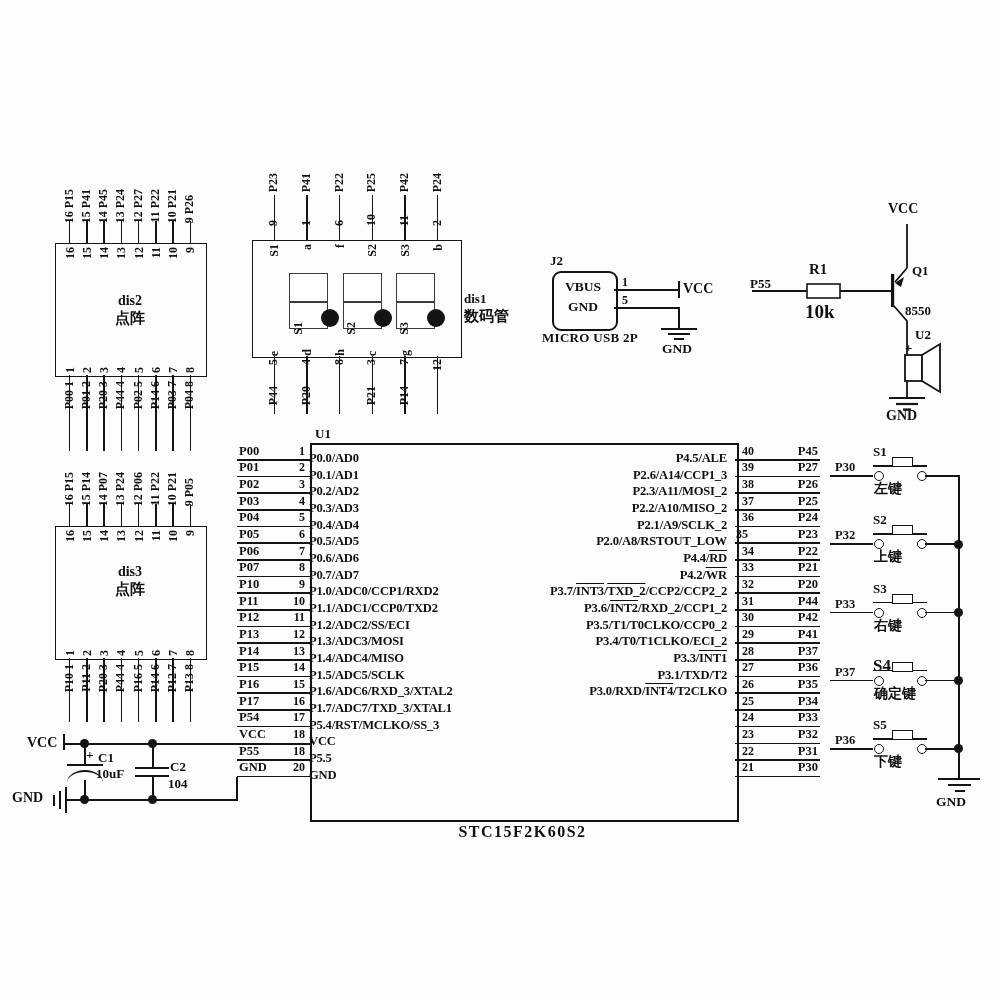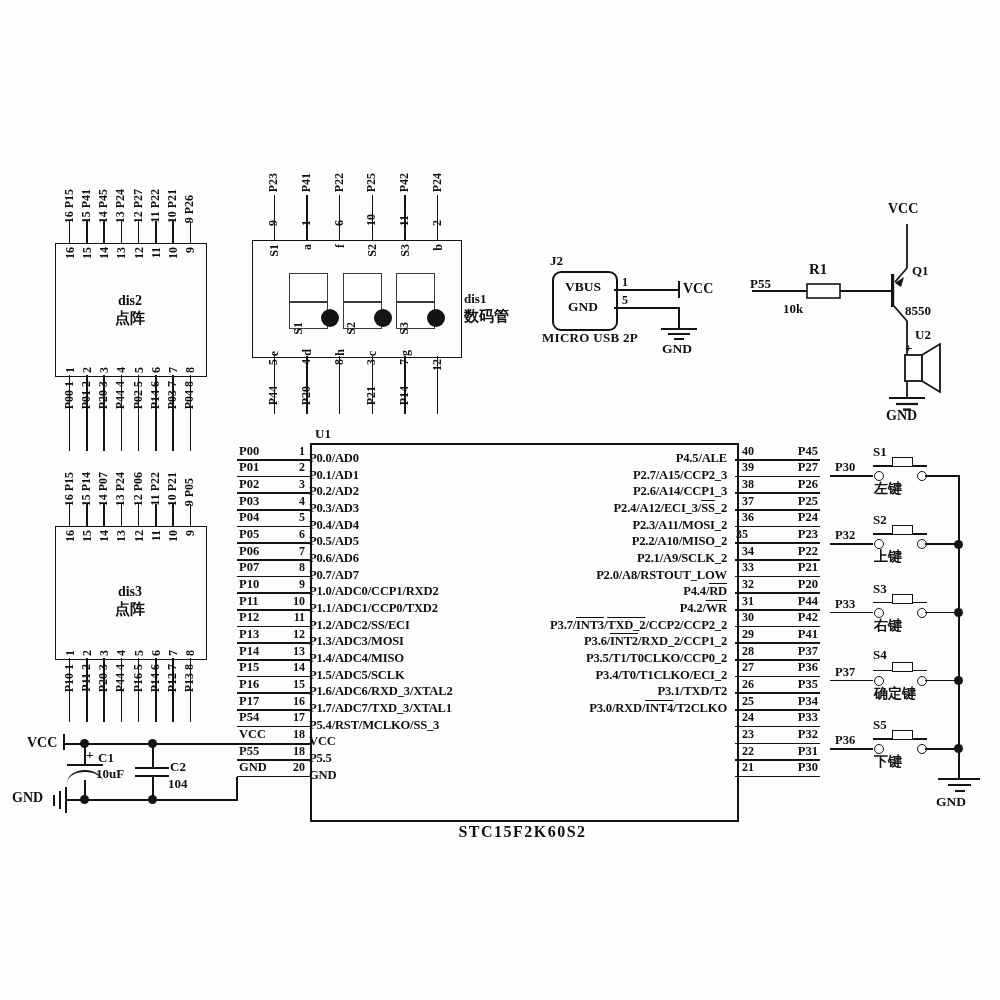--- a/index.html
+++ b/index.html
@@ -299,21 +299,21 @@
       </div>
 
       <div class="pcol">
         <div class="vtext" style="left:50%;bottom:0;margin-left:-7px">7</div>
       </div>
 
       <div class="pcol">
         <div class="vtext" style="left:50%;bottom:0;margin-left:-7px">8</div>
       </div>
     </div>
-  <div class="abs ctr" style="left:55px;top:584px;width:150px">
+  <div class="abs ctr" style="left:55px;top:564px;width:150px">
     <div class="b" style="font-size:14px">dis3</div>
     <div class="b" style="font-size:15px">点阵</div>
   </div>
   <div class="strip" style="left:61px;top:658px;width:138px;height:80px">
 
       <div class="pcol">
         <div class="w" style="left:calc(50% - .8px);top:0;width:1.6px;height:64px"></div>
         <div class="vtext" style="left:50%;top:6px;margin-left:-8px">P10 1</div>
       </div>
 
@@ -536,21 +536,21 @@
     <polygon points="174,157 192,146 192,194 174,183" fill="#fff" stroke="#141414" stroke-width="1.8"></polygon>
     <g stroke="#141414" stroke-width="2.2">
       <line x1="141" y1="200" x2="177" y2="200"></line>
       <line x1="148" y1="206" x2="170" y2="206"></line>
       <line x1="155" y1="211.5" x2="163" y2="211.5"></line>
     </g>
   </svg>
   <div class="lbl b" style="left:888px;top:202px;font-size:14px">VCC</div>
   <div class="lbl b" style="left:750px;top:277px;font-size:13px">P55</div>
   <div class="lbl b" style="left:809px;top:262px;font-size:15px">R1</div>
-  <div class="lbl b" style="left:783px;top:302px;font-size:13px">10k</div>
+  <div class="lbl b" style="left:805px;top:302px;font-size:19px">10k</div>
   <div class="lbl b" style="left:912px;top:264px;font-size:13px">Q1</div>
   <div class="lbl b" style="left:905px;top:304px;font-size:13px">8550</div>
   <div class="lbl b" style="left:915px;top:328px;font-size:13px">U2</div>
   <div class="lbl b" style="left:905px;top:341px;font-size:13px">+</div>
   <div class="lbl b" style="left:886px;top:409px;font-size:14px">GND</div>
 
   <div class="box" style="left:310px;top:443px;width:425px;height:375px;border-width:2px"></div>
   <div class="lbl b" style="left:315px;top:427px;font-size:13px">U1</div>
   <div class="lbl b ctr" style="left:380px;top:824px;width:285px;font-size:16px;letter-spacing:1.5px">STC15F2K60S2</div>
 
@@ -837,26 +837,24 @@
       <div class="prow">
         <div class="pw"></div>
         <div class="num" style="left:7px">21</div>
         <div class="net" style="right:2px">P30</div>
       </div>
     </div>
   <div class="abs" style="left:471px;top:450px;width:256px">
 
       <div class="irow r">P4.5/ALE</div>
 
-      <div class="irow r">P2.7/A15/CCP2_3</div>
 
       <div class="irow r">P2.6/A14/CCP1_3</div>
 
 
-      <div class="irow r"><span>P2.4/A12/ECI_3/</span><span class="ov">SS</span><span>_2</span></div>
 
       <div class="irow r">P2.3/A11/MOSI_2</div>
 
       <div class="irow r">P2.2/A10/MISO_2</div>
 
       <div class="irow r">P2.1/A9/SCLK_2</div>
 
       <div class="irow r">P2.0/A8/RSTOUT_LOW</div>
 
       <div class="irow r"><span>P4.4/</span><span class="ov">RD</span><span></span></div>
@@ -865,20 +863,21 @@
 
 
       <div class="irow r"><span>P3.7/</span><span class="ov">INT3</span><span>/</span><span class="ov">TXD_2</span><span>/CCP2/CCP2_2</span></div>
 
       <div class="irow r"><span>P3.6/</span><span class="ov">INT2</span><span>/RXD_2/CCP1_2</span></div>
 
       <div class="irow r">P3.5/T1/T0CLKO/CCP0_2</div>
 
       <div class="irow r">P3.4/T0/T1CLKO/ECI_2</div>
 
+      <div class="irow r"><span>P3.3/</span><span class="ov">INT1</span><span></span></div>
 
 
       <div class="irow r">P3.1/TXD/T2</div>
 
       <div class="irow r"><span>P3.0/RXD/</span><span class="ov">INT4</span><span>/T2CLKO</span></div>
     </div>
 
   <div class="abs" style="left:830px;top:440px;width:170px">
 
       <div class="krow">
@@ -911,21 +910,21 @@
         <div class="w" style="left:0;top:35px;width:43px;height:1.6px"></div>
         <div class="w" style="left:43px;top:25px;width:54px;height:1.6px"></div>
         <div class="abs" style="left:62px;top:17px;width:19px;height:8px;border:1.6px solid #141414;background:#fdfdfd"></div>
         <div class="circle" style="left:44px;top:31px"></div>
         <div class="circle" style="left:87px;top:31px"></div>
         <div class="w" style="left:95px;top:35px;width:35px;height:1.6px"></div>
         <div class="lbl b" style="left:44px;top:42px;font-size:14px">右键</div>
       </div>
 
       <div class="krow">
-        <div class="lbl b" style="left:43px;top:3px;font-size:13px">S4</div>
+        <div class="lbl b" style="left:43px;top:12px;font-size:17px">S4</div>
         <div class="lbl b" style="left:5px;top:21px;font-size:12.5px">P37</div>
         <div class="w" style="left:0;top:35px;width:43px;height:1.6px"></div>
         <div class="w" style="left:43px;top:25px;width:54px;height:1.6px"></div>
         <div class="abs" style="left:62px;top:17px;width:19px;height:8px;border:1.6px solid #141414;background:#fdfdfd"></div>
         <div class="circle" style="left:44px;top:31px"></div>
         <div class="circle" style="left:87px;top:31px"></div>
         <div class="w" style="left:95px;top:35px;width:35px;height:1.6px"></div>
         <div class="lbl b" style="left:44px;top:42px;font-size:14px">确定键</div>
       </div>
 

